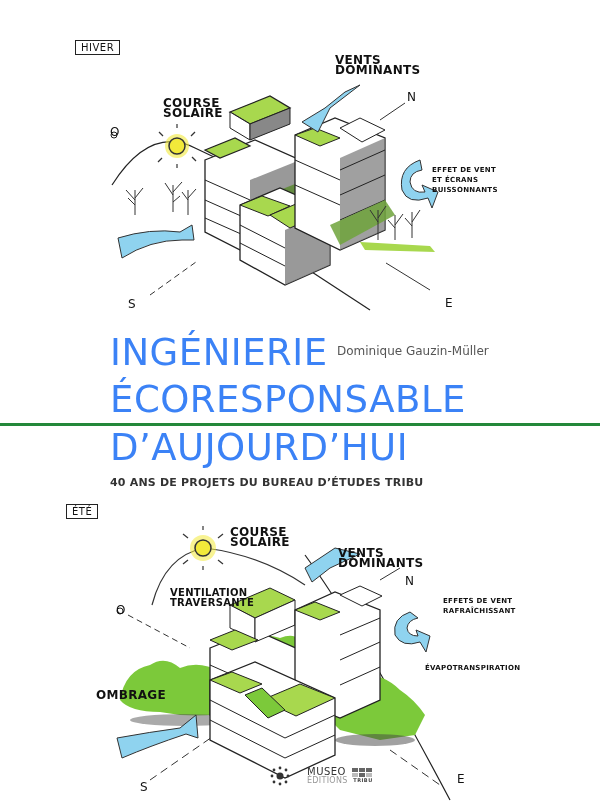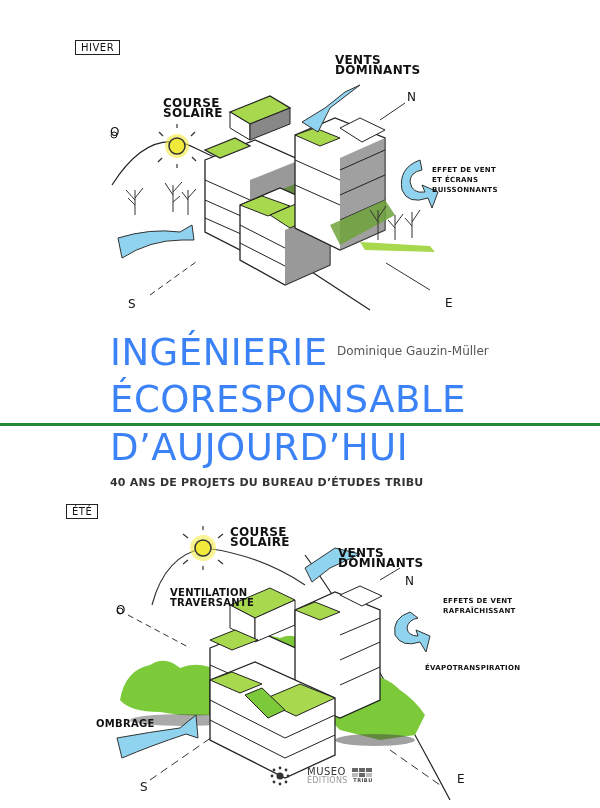--- a/index.html
+++ b/index.html
@@ -183,21 +183,21 @@
   <path d="M410,112 Q392,118 395,135 Q402,148 420,142 L426,152 L430,136 L416,130 L418,136 Q408,136 407,128 Q408,120 418,118 L410,112 Z" fill="#8fd3ef" stroke="#333" stroke-width="1"></path>
   <circle cx="120" cy="111" r="3" fill="none" stroke="#222"></circle>
 </svg>
 
 <span class="season-box" style="left:66px; top:504px;">ÉTÉ</span>
 <span class="hand" style="left:230px; top:527px; width:60px;">COURSE SOLAIRE</span>
 <span class="hand" style="left:338px; top:548px; width:120px;">VENTS DOMINANTS</span>
 <span class="hand" style="left:170px; top:588px; width:80px; font-size:10px;">VENTILATION TRAVERSANTE</span>
 <span class="hand" style="left:443px; top:596px; width:80px; font-size:7px;">EFFETS DE VENT RAFRAÎCHISSANT</span>
 <span class="hand" style="left:425px; top:663px; width:120px; font-size:7px;">ÉVAPOTRANSPIRATION</span>
-<span class="hand" style="left:96px; top:690px; width:50px; font-size:10px;margin-top:29px;">OMBRAGE</span>
+<span class="hand" style="left:96px; top:690px; width:50px; font-size:12px;">OMBRAGE</span>
 <span class="compass" style="left:116px; top:603px;">O</span>
 <span class="compass" style="left:405px; top:574px;">N</span>
 <span class="compass" style="left:140px; top:780px;">S</span>
 <span class="compass" style="left:457px; top:772px;">E</span>
 
 <div class="museo">
   <svg class="museo-dots" width="20" height="20">
     <circle cx="10" cy="10" r="3.5" fill="#333"></circle>
     <g fill="#333">
       <circle cx="10" cy="2" r="1.4"></circle>

